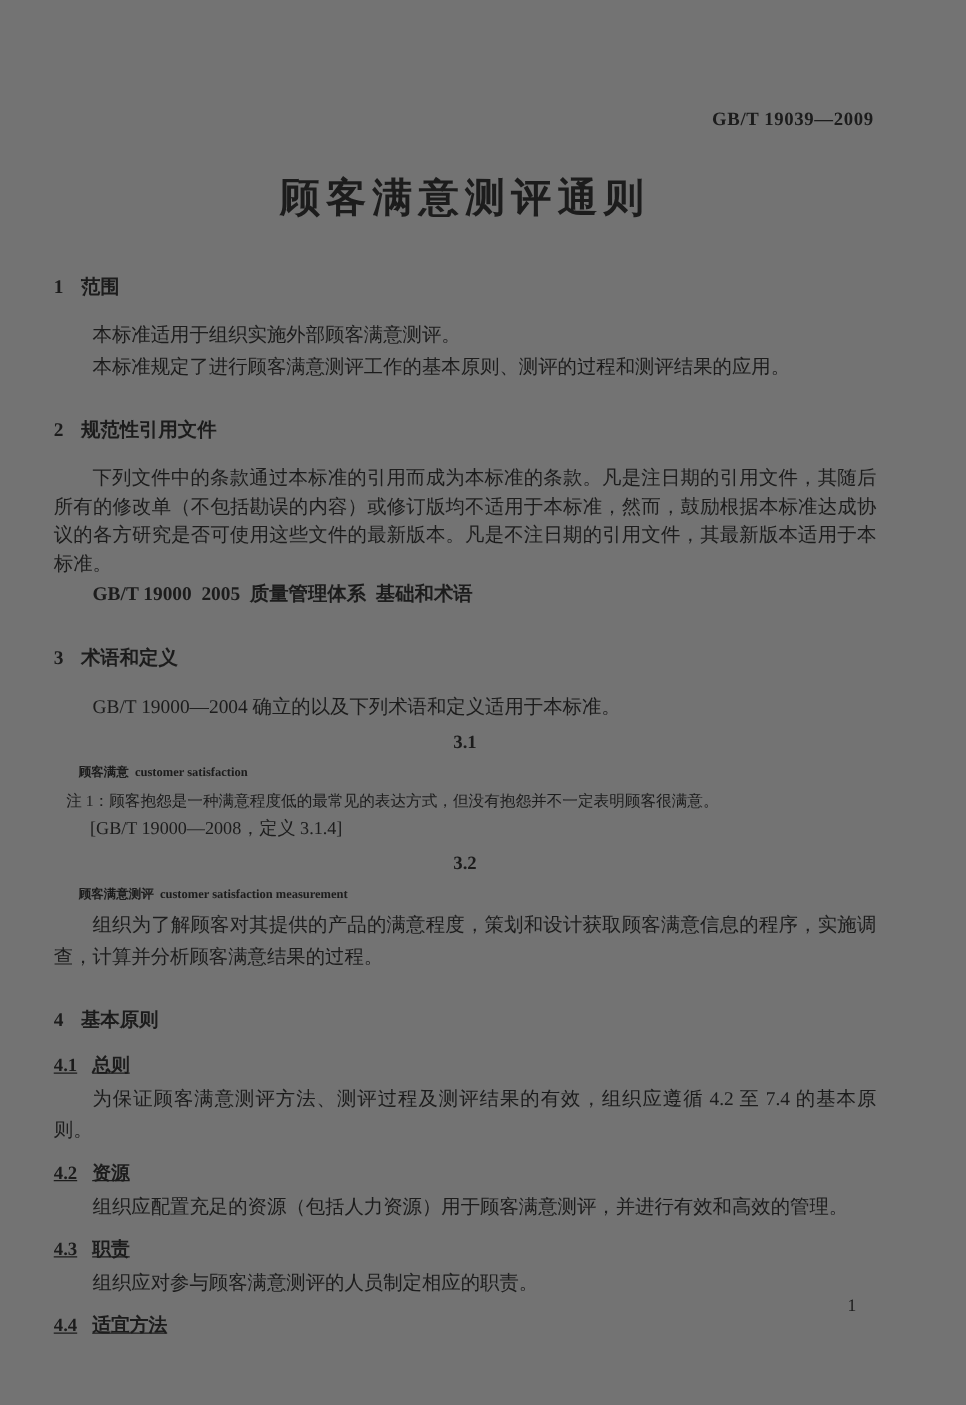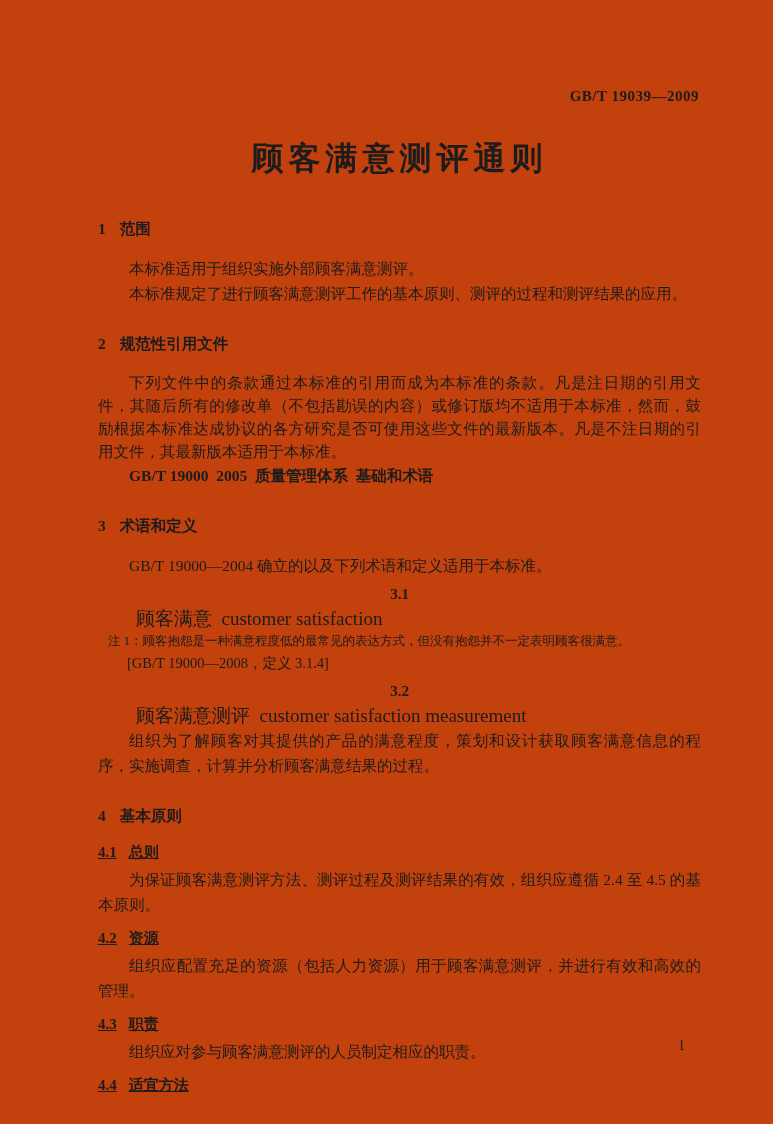--- a/index.html
+++ b/index.html
@@ -7,22 +7,22 @@
   body {
     width: 773px;
     height: 1124px;
     font-family: "Liberation Serif", "DejaVu Serif", serif;
     color: #1c1c1c;
   }
   .page {
     position: relative;
     width: 773px;
     height: 1124px;
-    background: #c2410c;
-    padding: 88px 72px 0 98px;
+    background: #737373;
+    padding: 88px 72px 0 43px;
     overflow: hidden;
   }
   .doc-code {
     text-align: right;
     font-weight: bold;
     font-size: 15px;
     letter-spacing: 0.5px;
     margin-bottom: 32px;
     padding-right: 2px;
   }
@@ -54,22 +54,22 @@
     text-align: justify;
   }
   .para.tight { line-height: 23px; }
   .term-num {
     font-weight: bold;
     font-size: 15px;
     margin: 8px 0 4px 0;
     text-align: center;
   }
   .term-line {
-    font-weight: normal;
-    font-size: 19px;
+    font-weight: bold;
+    font-size: 10px;
     margin-left: 2em;
     line-height: 24px;
     white-space: pre-wrap;
   }
   .ref-line {
     font-size: 15.5px;
     font-weight: 600;
     margin-left: 2em;
     line-height: 25px;
     white-space: pre-wrap;
@@ -128,21 +128,21 @@
   <div class="term-line">顾客满意测评  customer satisfaction measurement</div>
   <p class="para">组织为了解顾客对其提供的产品的满意程度，策划和设计获取顾客满意信息的程序，实施调查，计算并分析顾客满意结果的过程。</p>
 
   <div class="sec-heading">
     <span class="num">4</span><span>基本原则</span>
   </div>
 
   <div class="sub-heading">
     <span class="num">4.1</span><span>总则</span>
   </div>
-  <p class="para">为保证顾客满意测评方法、测评过程及测评结果的有效，组织应遵循 2.4 至 4.5 的基本原则。</p>
+  <p class="para">为保证顾客满意测评方法、测评过程及测评结果的有效，组织应遵循 4.2 至 7.4 的基本原则。</p>
 
   <div class="sub-heading">
     <span class="num">4.2</span><span>资源</span>
   </div>
   <p class="para">组织应配置充足的资源（包括人力资源）用于顾客满意测评，并进行有效和高效的管理。</p>
 
   <div class="sub-heading">
     <span class="num">4.3</span><span>职责</span>
   </div>
   <p class="para">组织应对参与顾客满意测评的人员制定相应的职责。</p>

